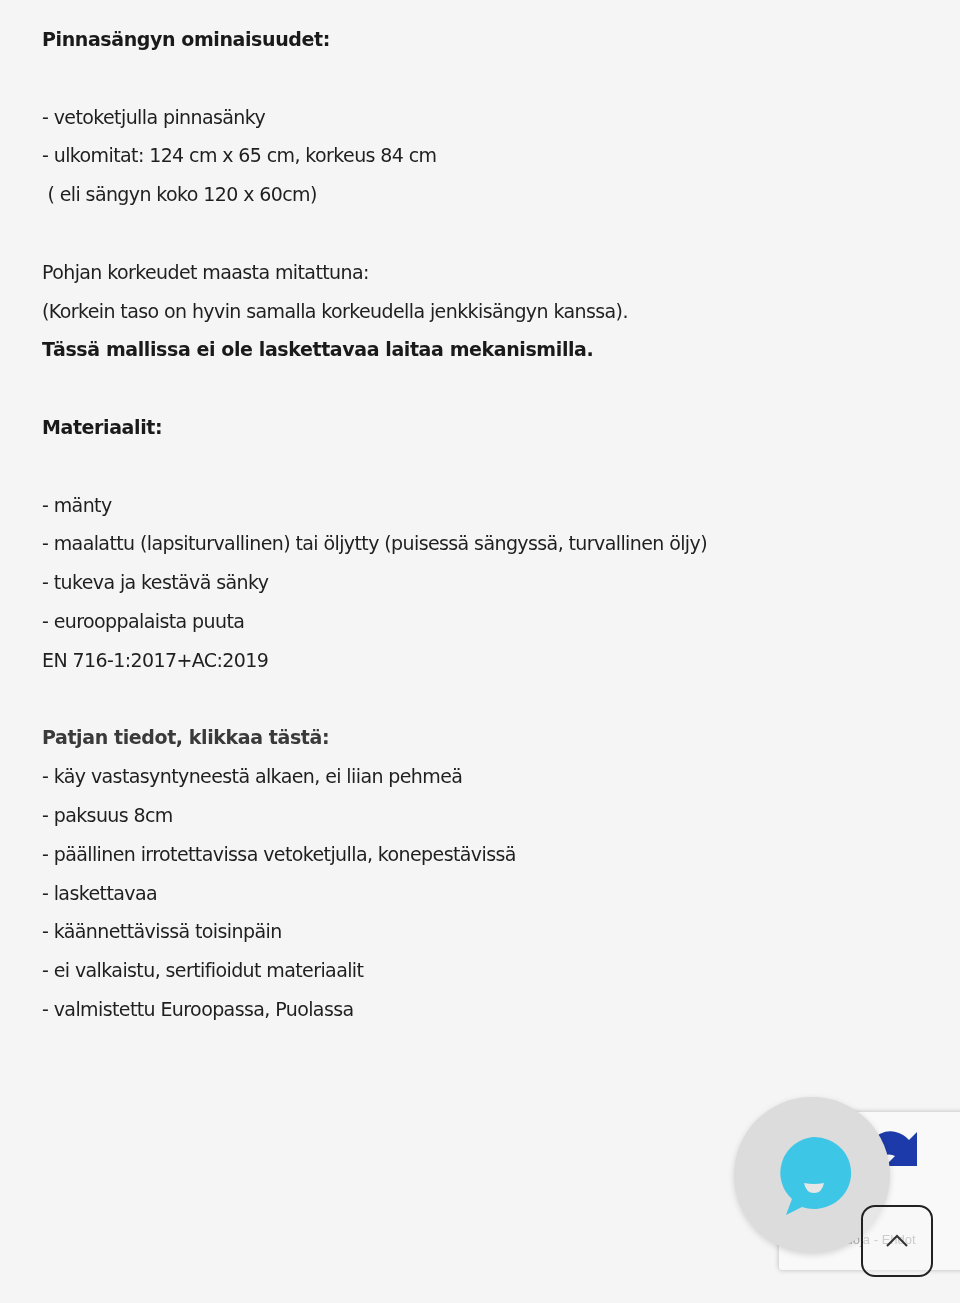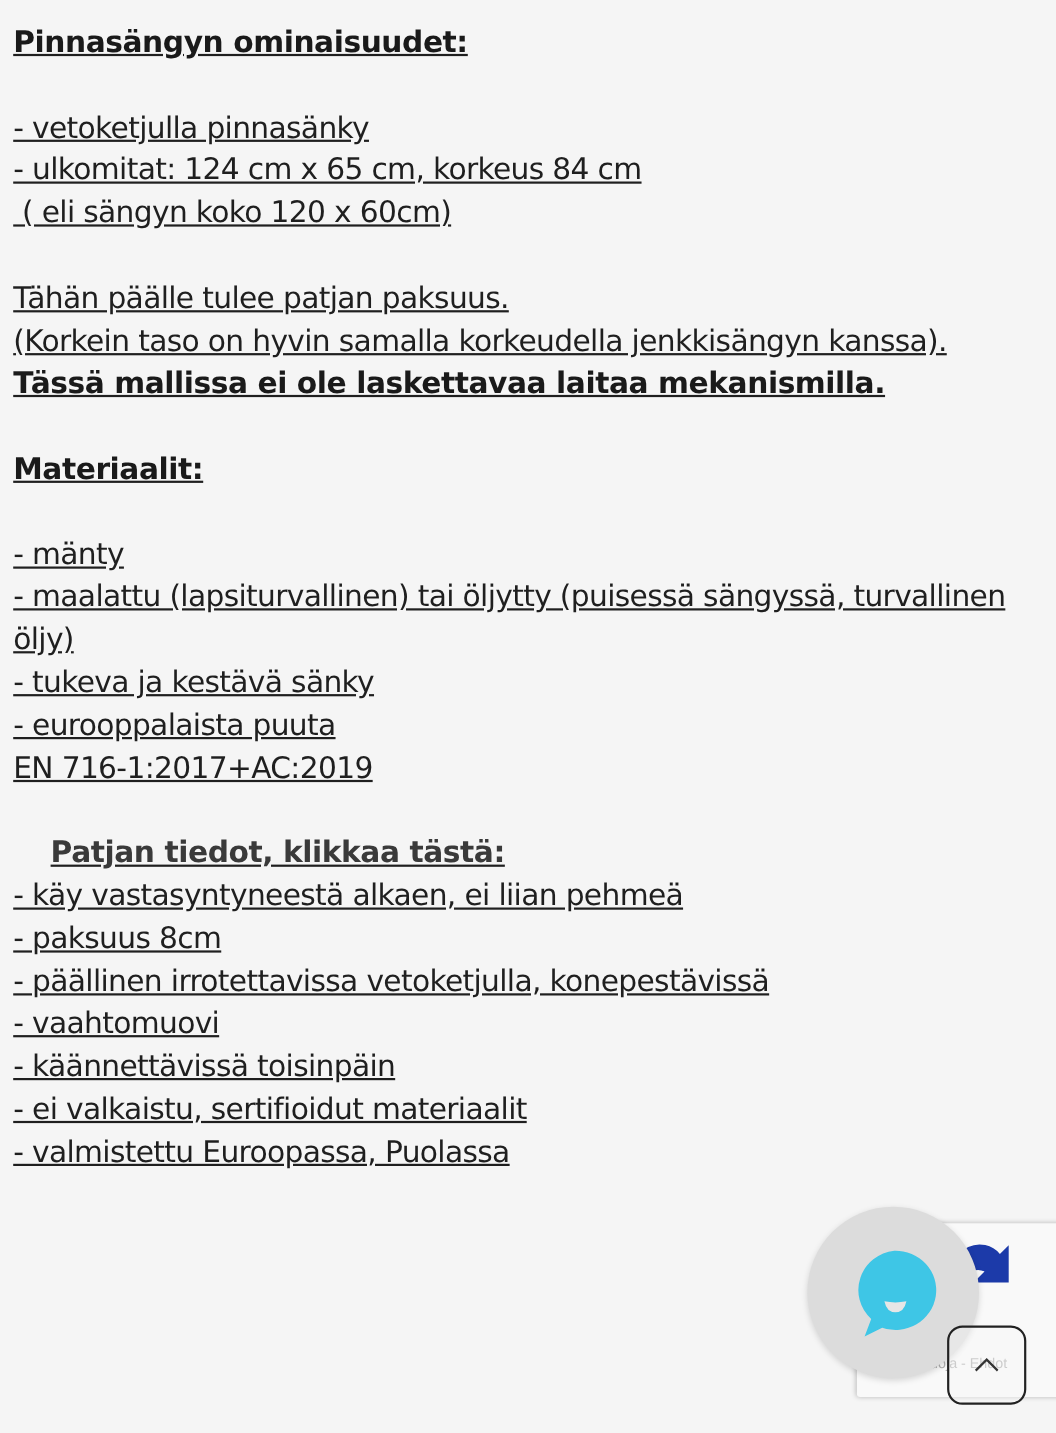--- a/index.html
+++ b/index.html
@@ -10,39 +10,38 @@
       width: 960px;
       height: 1303px;
       background: #f5f5f5;
       overflow: hidden;
       position: relative;
       font-family: "DejaVu Sans", "Liberation Sans", sans-serif;
       color: #1f1f1f;
     }
     .content {
       position: absolute;
-      left: 12px;
+      left: 42px;
       top: 20px;
       width: 910px;
-      font-size: 27px;
+      font-size: 19px;
       line-height: 38.8px;
       letter-spacing: -0.6px;
-      text-decoration: underline;
     }
     .line {
       display: block;
       white-space: pre;
       min-height: 38.8px;
     }
     .line.bold {
       font-weight: bold;
       letter-spacing: -0.4px;
     }
     .line.heading-dark { color: #1a1a1a; }
-    .line.heading-gray { color: #3a3a3a; margin-left: 34px; }
+    .line.heading-gray { color: #3a3a3a; }
     .blank { display: block; height: 38.8px; }
     .wrap-line { white-space: normal; }
 
     
     .recaptcha {
       position: absolute;
       left: 779px;
       top: 1112px;
       width: 200px;
       height: 158px;
@@ -107,37 +106,37 @@
 </head>
 <body>
 
 <div class="content">
   <span class="line bold heading-dark">Pinnasängyn ominaisuudet:</span>
   <span class="blank"></span>
   <span class="line">- vetoketjulla pinnasänky</span>
   <span class="line">- ulkomitat: 124 cm x 65 cm, korkeus 84 cm</span>
   <span class="line"> ( eli sängyn koko 120 x 60cm)</span>
   <span class="blank"></span>
-  <span class="line">Tähän päälle tulee patjan paksuus.</span>
+  <span class="line">Pohjan korkeudet maasta mitattuna:</span>
   <span class="line">(Korkein taso on hyvin samalla korkeudella jenkkisängyn kanssa).</span>
   <span class="line bold heading-dark">Tässä mallissa ei ole laskettavaa laitaa mekanismilla.</span>
   <span class="blank"></span>
   <span class="line bold heading-dark">Materiaalit:</span>
   <span class="blank"></span>
   <span class="line">- mänty</span>
   <span class="line wrap-line">- maalattu (lapsiturvallinen) tai öljytty (puisessä sängyssä, turvallinen öljy)</span>
   <span class="line">- tukeva ja kestävä sänky</span>
   <span class="line">- eurooppalaista puuta</span>
   <span class="line">EN 716-1:2017+AC:2019</span>
   <span class="blank"></span>
   <span class="line bold heading-gray">Patjan tiedot, klikkaa tästä:</span>
   <span class="line">- käy vastasyntyneestä alkaen, ei liian pehmeä</span>
   <span class="line">- paksuus 8cm</span>
   <span class="line">- päällinen irrotettavissa vetoketjulla, konepestävissä</span>
-  <span class="line">- vaahtomuovi</span>
+  <span class="line">- laskettavaa</span>
   <span class="line">- käännettävissä toisinpäin</span>
   <span class="line">- ei valkaistu, sertifioidut materiaalit</span>
   <span class="line">- valmistettu Euroopassa, Puolassa</span>
 </div>
 
 <div class="recaptcha">
   <svg class="recaptcha-logo" width="60" height="64" viewBox="0 0 60 64">
     <path d="M8 34 A24 24 0 0 1 50 14 L58 6 L58 40 L26 40 L36 30 A12 12 0 0 0 20 34 Z" fill="#1c3aa9"></path>
     <path d="M8 36 A24 24 0 0 0 30 60 L30 48 A12 12 0 0 1 20 36 Z" fill="#a8a8a8" opacity="0.6"></path>
   </svg>

